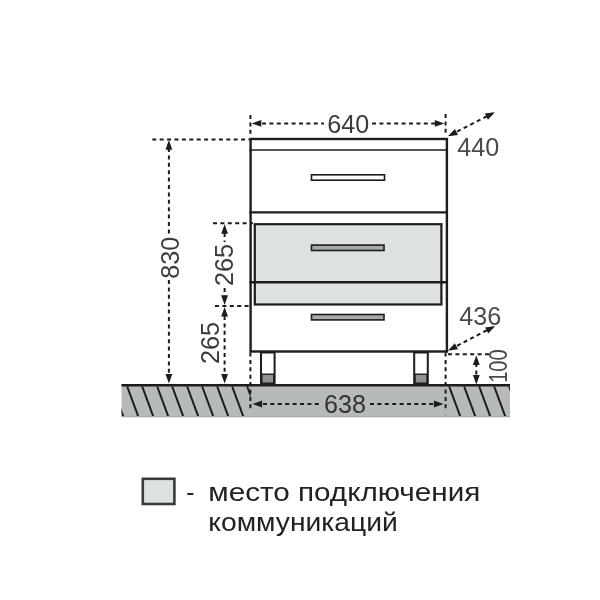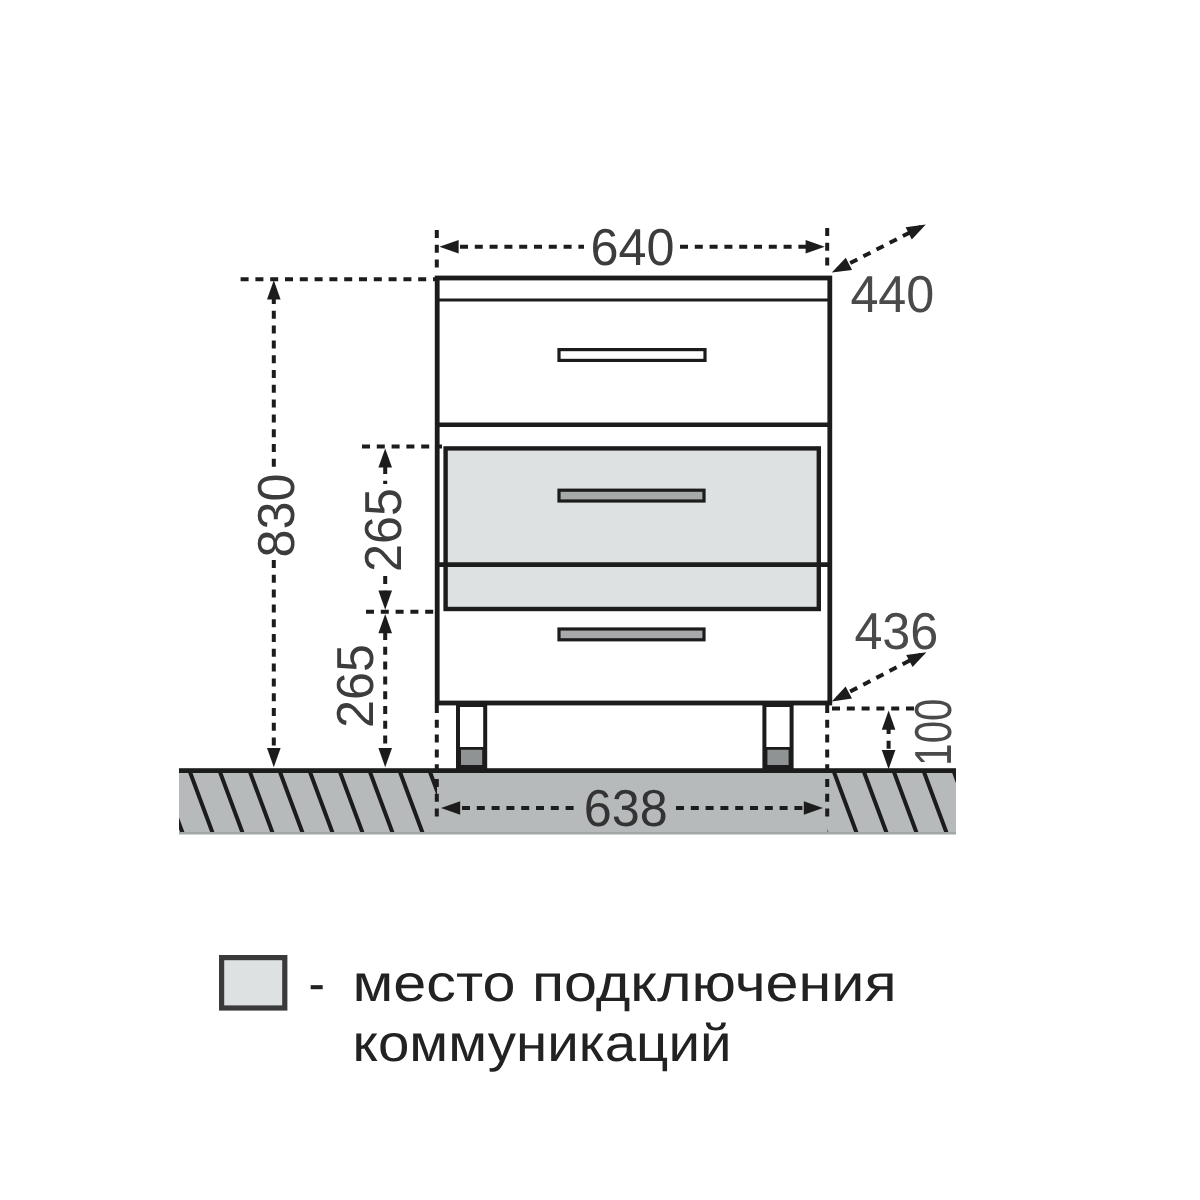--- a/index.html
+++ b/index.html
@@ -1,14 +1,14 @@
 <!DOCTYPE html>
 <html><head><meta charset="utf-8"><style>
 html,body{margin:0;padding:0;background:#fff;}
-#wrap{position:relative;width:504px;height:600px;background:#fff;overflow:hidden;}
+#wrap{position:relative;width:504px;height:600px;background:#fff;overflow:hidden;margin-left:32px;}
 text{font-family:"Liberation Sans",sans-serif;}
 </style></head><body>
 <div id="wrap">
 <svg width="600" height="600" viewBox="0 0 600 600" xmlns="http://www.w3.org/2000/svg">
 
 <g>
         <rect x="89.5" y="384.2" width="388.5" height="32.6" fill="#b6baba"></rect>
 <clipPath id="hl">
           <rect x="89.5" y="386.4" width="129" height="30.4"></rect>
         </clipPath>

